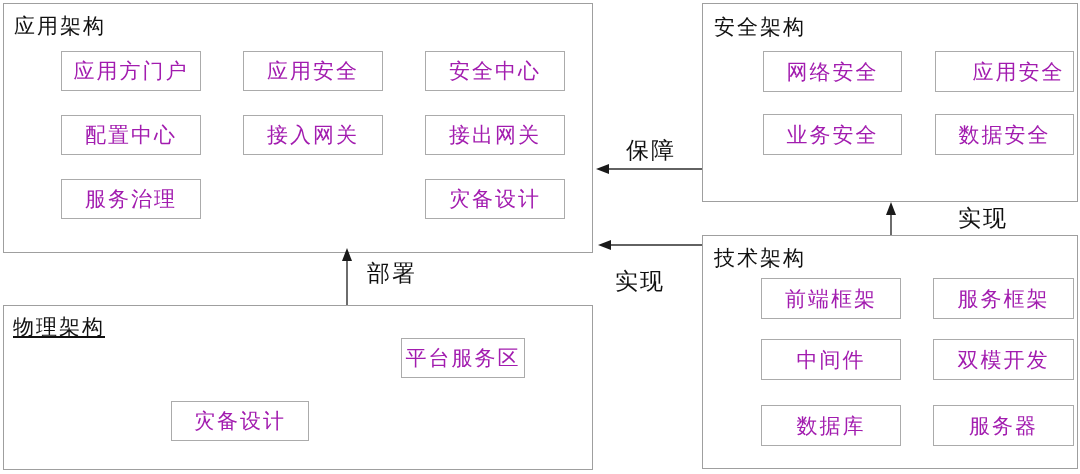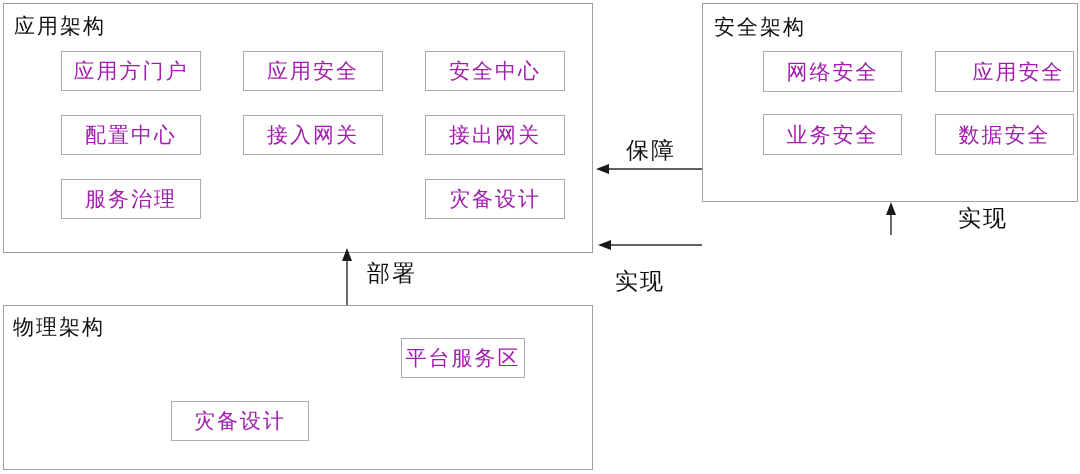--- a/index.html
+++ b/index.html
@@ -73,23 +73,32 @@
   </div>
 
   <div class="panel" style="left:702px; top:3px; width:376px; height:199px;">
     <div class="panel-title" style="left:11px; top:9px;">安全架构</div>
     <div class="node" style="left:40px;  top:47px;  width:139px; height:41px;">网络安全</div>
     <div class="node" style="left:212px; top:47px;  width:139px; height:41px;padding-left:28px;">应用安全</div>
     <div class="node" style="left:40px;  top:110px; width:139px; height:41px;">业务安全</div>
     <div class="node" style="left:212px; top:110px; width:139px; height:41px;">数据安全</div>
   </div>
 
+  <div class="panel" style="left:702px; top:235px; width:376px; height:234px;">
+    <div class="panel-title" style="left:11px; top:8px;">技术架构</div>
+    <div class="node" style="left:38px;  top:42px;  width:140px; height:41px;">前端框架</div>
+    <div class="node" style="left:210px; top:42px;  width:141px; height:41px;">服务框架</div>
+    <div class="node" style="left:38px;  top:103px; width:140px; height:41px;">中间件</div>
+    <div class="node" style="left:210px; top:103px; width:141px; height:41px;">双模开发</div>
+    <div class="node" style="left:38px;  top:169px; width:140px; height:41px;">数据库</div>
+    <div class="node" style="left:210px; top:169px; width:141px; height:41px;">服务器</div>
+  </div>
 
   <div class="panel" style="left:3px; top:305px; width:590px; height:165px;">
-    <div class="panel-title" style="left:9px; top:7px;">物理架构</div>
+    <div class="panel-title" style="left:9px; top:7px;text-decoration:underline;">物理架构</div>
     <div class="node" style="left:147px; top:95px; width:138px; height:40px;">灾备设计</div>
     <div class="node" style="left:377px; top:32px; width:124px; height:40px;">平台服务区</div>
   </div>
 
   <svg class="arrow-layer" viewBox="0 0 1080 474" xmlns="http://www.w3.org/2000/svg">
 
     <line x1="702" y1="169" x2="606" y2="169" stroke="#2e2e2e" stroke-width="1.4"></line>
     <polygon points="596,169 609,164 609,174" fill="#1a1a1a"></polygon>
 
     <line x1="891" y1="235" x2="891" y2="211" stroke="#2e2e2e" stroke-width="1.4"></line>

